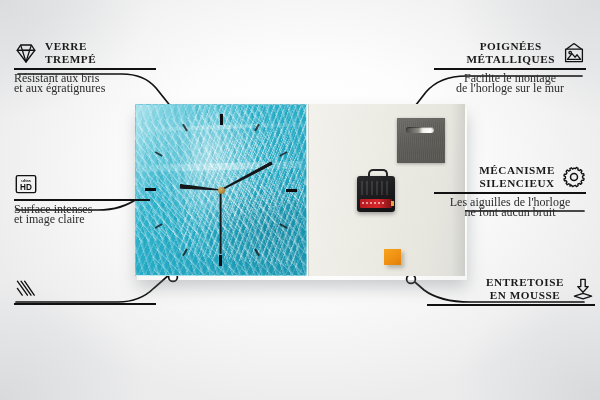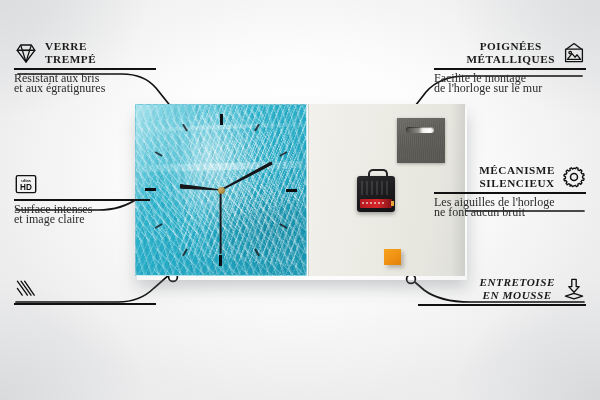--- a/index.html
+++ b/index.html
@@ -128,21 +128,21 @@
   }
   .co-left .co-title{text-align:left;}
   .co-right .co-title{text-align:center;}
   .co-rule{height:1.6px;background:#111;margin-top:3px;}
   .co-sub{
     font-family:"Liberation Serif", serif;
     font-size:12px;line-height:10.4px;color:#2b2b2b;
     margin-top:3px;white-space:pre-line;
   }
   .co-left .co-sub{text-align:left;}
-  .co-right .co-sub{text-align:left;}
+  .co-right .co-sub{text-align:center;}
   .co-icon{width:24px;height:24px;flex:0 0 24px;display:block;}
 
   #wires{position:absolute;inset:0;pointer-events:none;}
 </style>
 </head>
 <body>
 
 <div id="root">
 
   <div class="corner-shade cs-tl"></div>
@@ -323,21 +323,21 @@
           <circle cx="12" cy="12" r="3.5"></circle>
             </g>
           </svg>
       </span>
     </div>
     <div class="co-rule" style="width:152px;margin-left:auto;"></div>
     <div class="co-sub">Les aiguilles de l'horloge
 ne font aucun bruit</div>
   </div>
 
-  <div class="callout co-right" style="right:14px;top:276px;width:168px;font-style:italic;">
+  <div class="callout co-right" style="right:5px;top:276px;width:168px;">
     <div class="co-head">
       <span class="co-title">ENTRETOISE
 EN MOUSSE</span>
       <span class="co-icon">
         <svg viewBox="0 0 24 24" width="24" height="24">
             <g fill="none" stroke="#111" stroke-width="1.35" stroke-linejoin="round">
           <path d="M9.8 2.4h4.4v7.2h3L12 15.2 6.8 9.6h3z"></path>
           <path d="M12 16.4 3.4 19.1 12 21.8l8.6-2.7z"></path>
             </g>
           </svg>

